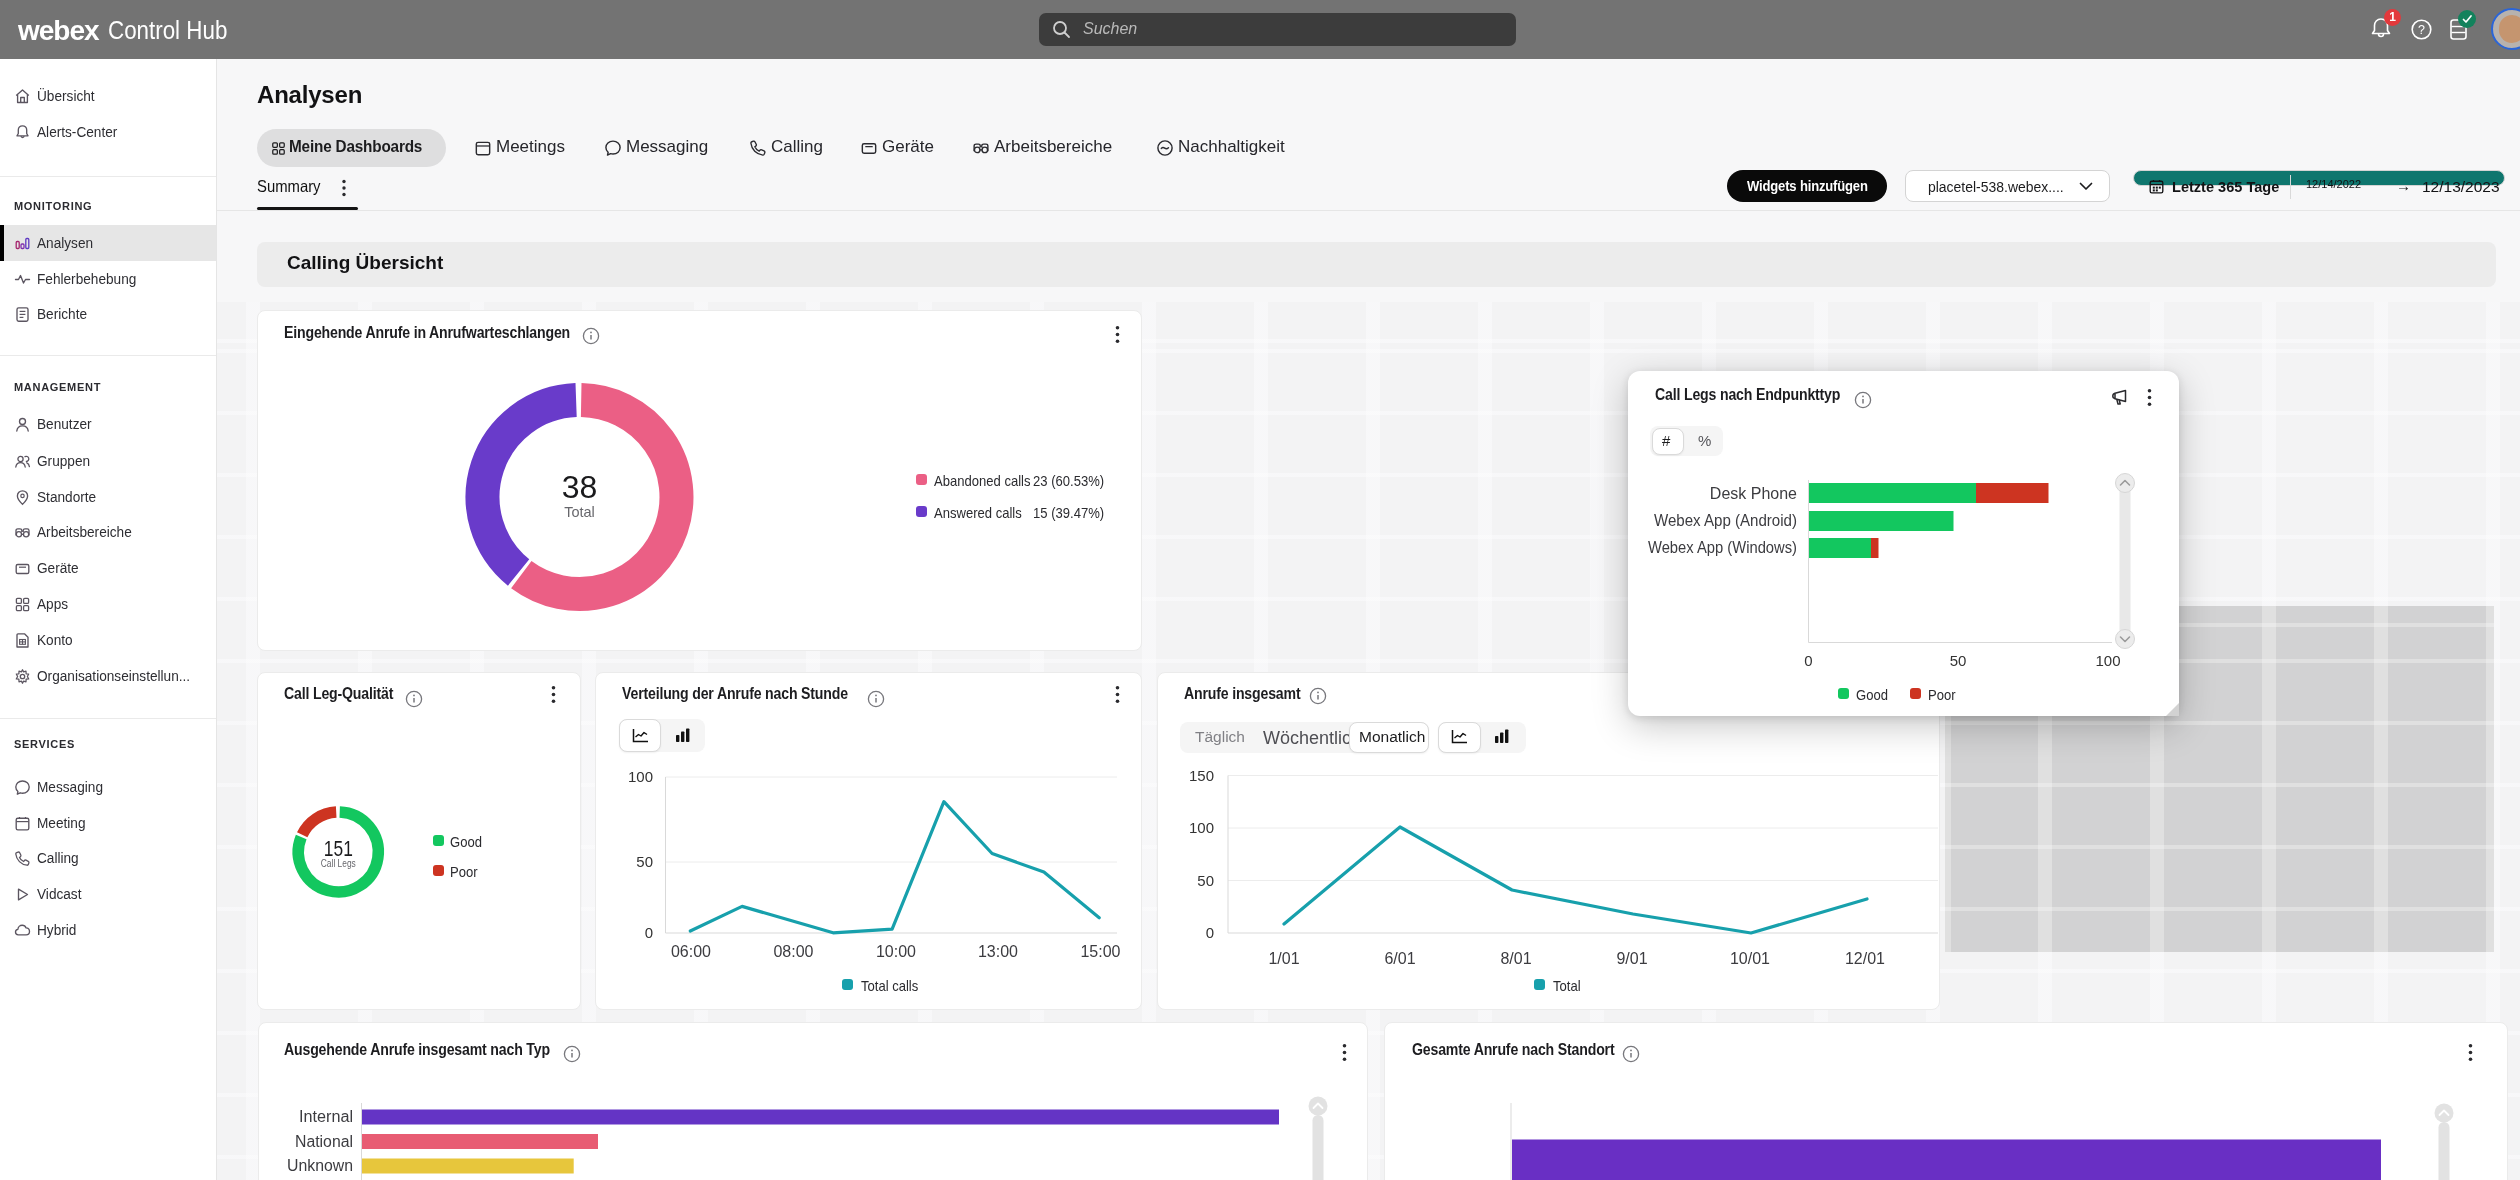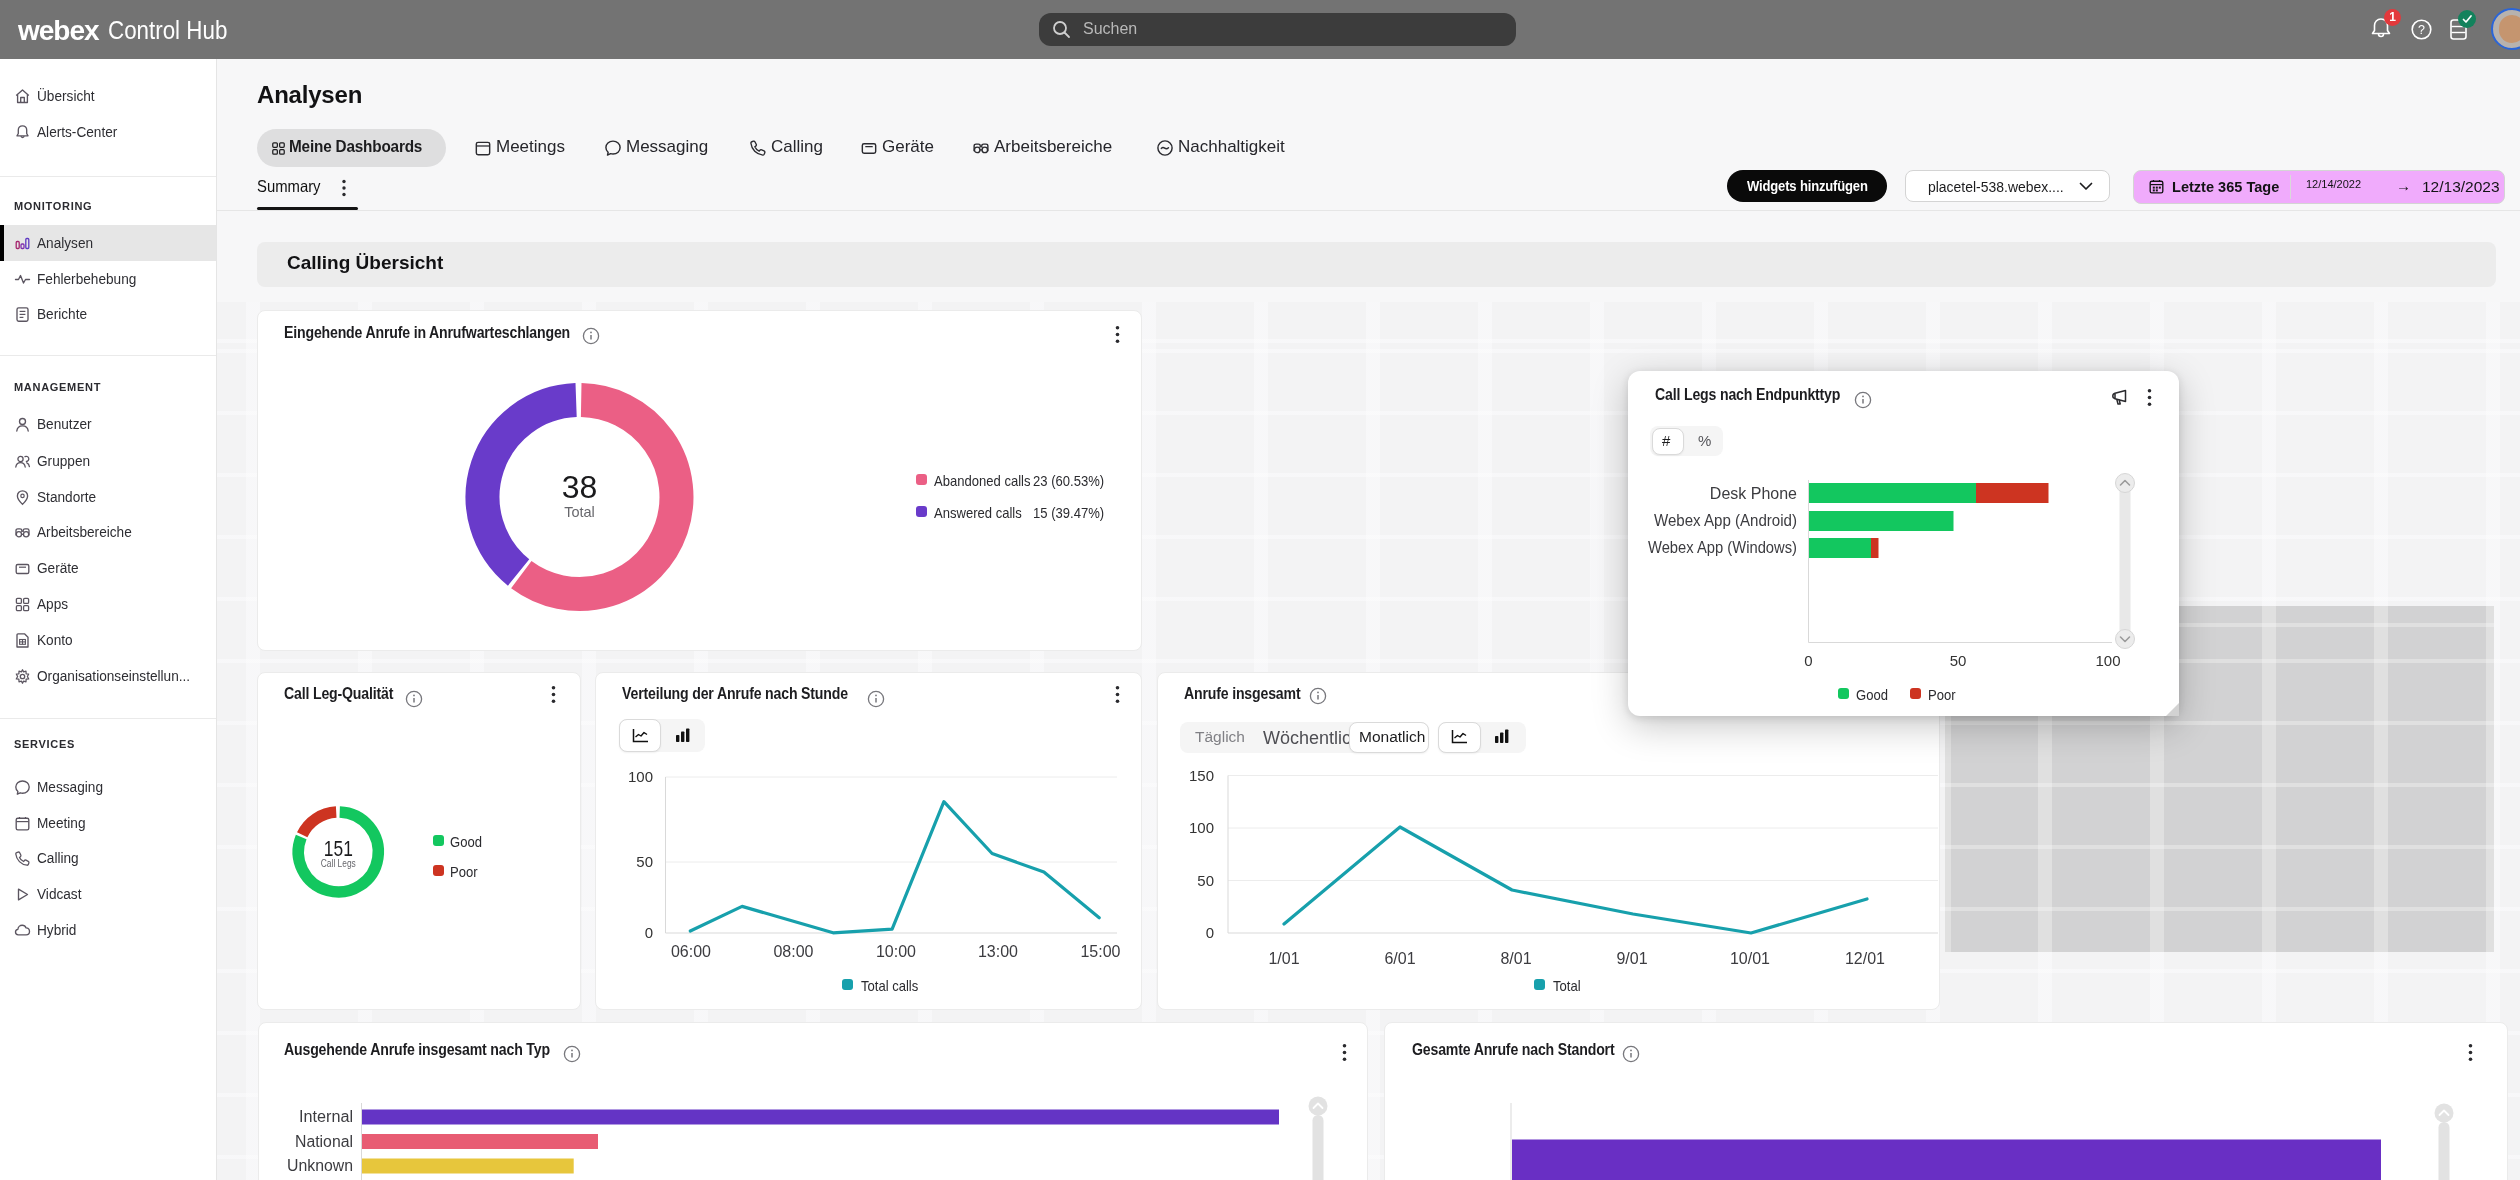--- a/index.html
+++ b/index.html
@@ -4,21 +4,21 @@
 <style>
 * { margin:0; padding:0; box-sizing:border-box; }
 html,body { width:2520px; height:1180px; overflow:hidden; font-family:"Liberation Sans", sans-serif; background:#f7f7f8; }
 #page { position:relative; width:2520px; height:1180px; }
 
 
 #topbar { position:absolute; left:0; top:0; width:2520px; height:59px; background:#737373; color:#fff; }
 #logo { position:absolute; left:18px; top:15px; font-size:28px; letter-spacing:-0.5px; }
 #logo b { font-weight:700; letter-spacing:-1px; }
 #logo span { font-weight:400; color:#fefefe; margin-left:9px; letter-spacing:0; display:inline-block; font-size:26px; transform:scaleX(0.86); transform-origin:0 50%; vertical-align:1px; }
-#search { position:absolute; left:1039px; top:13px; width:477px; height:33px; background:#3c3c3c; border-radius:12px; }
+#search { position:absolute; left:1039px; top:13px; width:477px; height:33px; background:#3c3c3c; border-radius:7px;font-style:italic; }
 #search .mag { position:absolute; left:13px; top:7px; }
 #search .ph { position:absolute; left:44px; top:7px; font-size:16px; color:#b9b9b9; }
 .topicon { position:absolute; top:0; }
 
 
 #sidebar { position:absolute; left:0; top:59px; width:217px; height:1121px; background:#fff; border-right:1px solid #e5e5e5; }
 .navitem { position:absolute; left:0; width:216px; height:36px; color:#2e2e33; font-size:15.5px; }
 .navitem .ic { position:absolute; left:14px; top:10px; }
 .navitem .tx { position:absolute; left:37px; top:9px; white-space:nowrap; transform:scaleX(0.88); transform-origin:0 50%; }
 .navsec { position:absolute; left:14px; color:#2b2b30; font-size:11px; font-weight:700; letter-spacing:0.7px; }
@@ -37,21 +37,21 @@
 #summary { position:absolute; left:257px; top:177px; font-size:16.5px; color:#111; transform:scaleX(0.9); transform-origin:0 50%; }
 #summary-kebab { position:absolute; left:342px; top:179px; }
 #summary-underline { position:absolute; left:257px; top:207px; width:101px; height:3px; background:#141414; border-radius:2px; }
 #header-line { position:absolute; left:217px; top:210px; width:2303px; height:1px; background:#e6e6e6; }
 
 
 #btn-widgets { position:absolute; left:1727px; top:170px; width:160px; height:32px; background:#0a0a0a; border-radius:16px; color:#fff; font-size:15px; font-weight:700; text-align:center; line-height:32px; letter-spacing:-0.2px; }
 #dd-org { position:absolute; left:1905px; top:170px; width:205px; height:32px; background:#fff; border:1px solid #d4d4d4; border-radius:8px; }
 #dd-org .tx { position:absolute; left:22px; top:7px; font-size:15.5px; color:#1c1c1e; transform:scaleX(0.9); transform-origin:0 50%; white-space:nowrap; }
 #dd-org .chev { position:absolute; right:16px; top:11px; }
-#datebox { position:absolute; left:2133px; top:170px; width:372px; height:34px; background:#f0abfc; border:1px solid #d4d4d4; border-radius:8px;padding-left:14px; }
+#datebox { position:absolute; left:2133px; top:170px; width:372px; height:16px; background:#0f766e; border:1px solid #d4d4d4; border-radius:8px;padding-left:14px; }
 #datebox .cal { position:absolute; left:14px; top:7px; }
 #datebox .rng { position:absolute; left:38px; top:7px; font-size:15px; font-weight:700; color:#131315; transform:scaleX(0.97); transform-origin:0 50%; white-space:nowrap; }
 #datebox .sep { position:absolute; left:156px; top:4px; width:1px; height:24px; background:#d9d9d9; }
 #datebox .d1 { position:absolute; left:172px; top:7px; font-size:11px; color:#131315; }
 #datebox .arr { position:absolute; left:262px; top:6px; font-size:15px; color:#131315; }
 #datebox .d2 { position:absolute; left:288px; top:7px; font-size:15.5px; color:#131315; }
 
 
 #secbar { position:absolute; left:257px; top:242px; width:2239px; height:45px; background:#ececec; border-radius:8px; }
 #secbar .tx { position:absolute; left:30px; top:10px; font-size:19px; font-weight:700; color:#121214; white-space:nowrap; }

